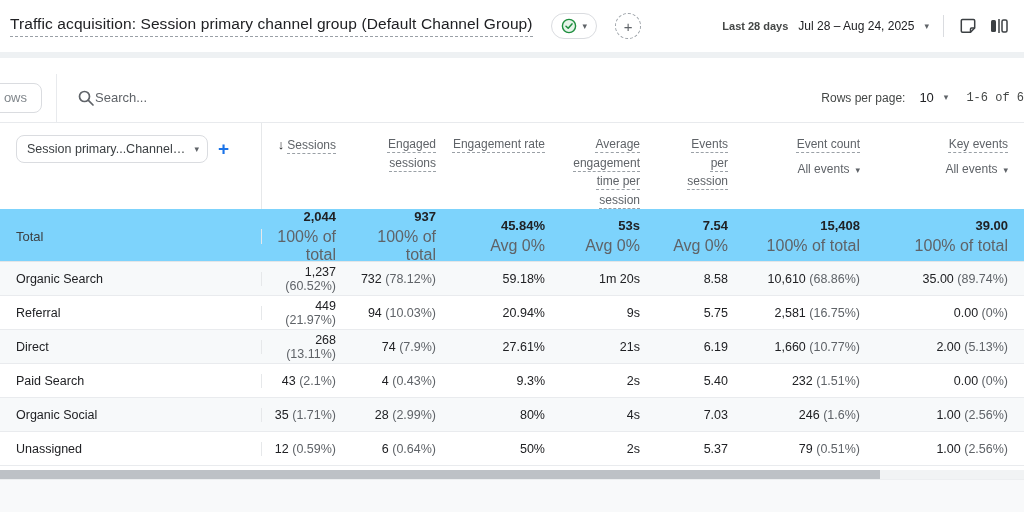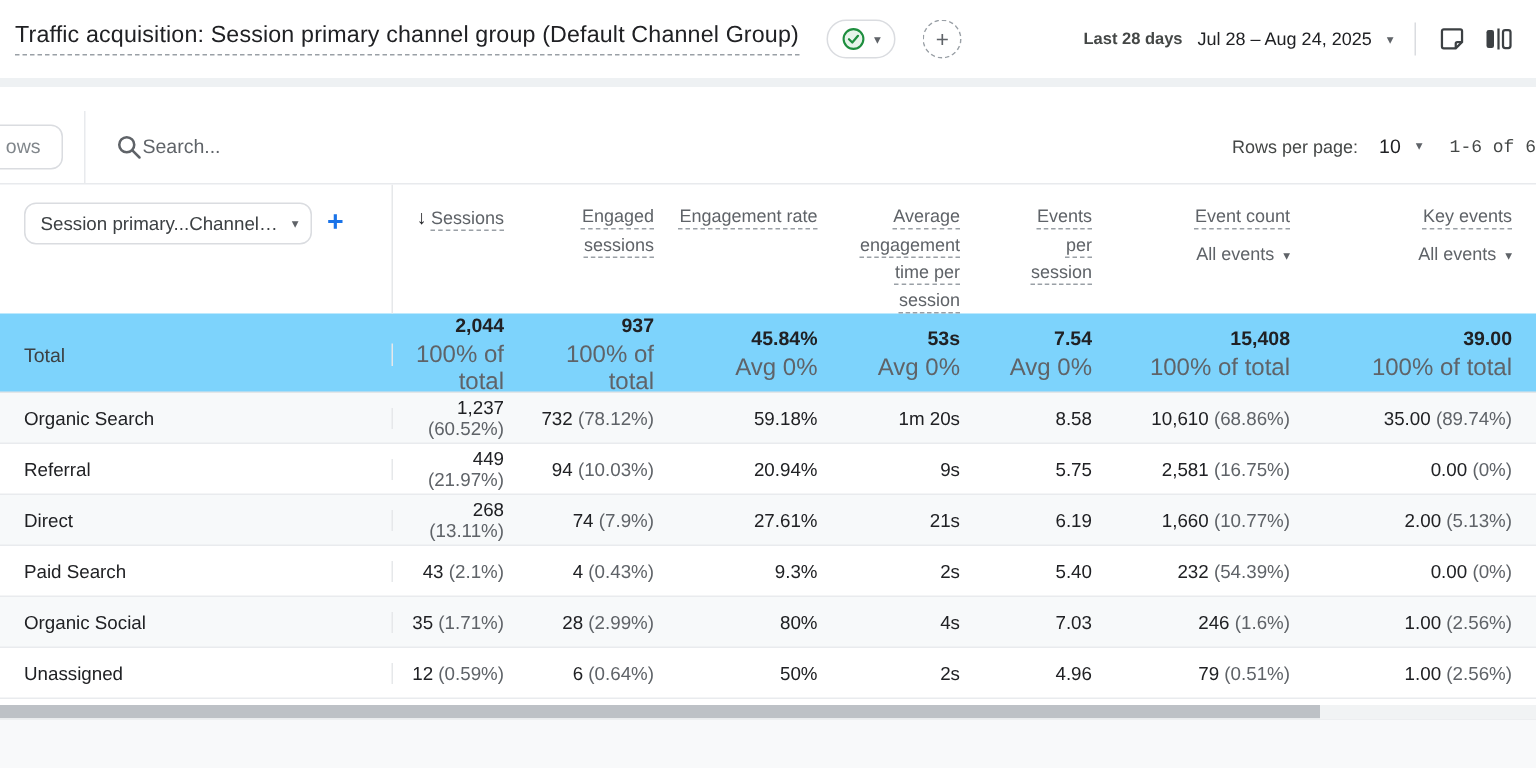--- a/index.html
+++ b/index.html
@@ -283,42 +283,42 @@
       <div class="cell num"><span class="v">2.00</span> <span class="p">(5.13%)</span></div>
     </div>
 
     <div class="grid data-row">
       <div class="cell dimcell row-label">Paid Search</div>
       <div class="cell num"><span class="v">43</span> <span class="p">(2.1%)</span></div>
       <div class="cell num"><span class="v">4</span> <span class="p">(0.43%)</span></div>
       <div class="cell num"><span class="v">9.3%</span> <span class="p"></span></div>
       <div class="cell num"><span class="v">2s</span> <span class="p"></span></div>
       <div class="cell num"><span class="v">5.40</span> <span class="p"></span></div>
-      <div class="cell num"><span class="v">232</span> <span class="p">(54.39%)</span></div>
+      <div class="cell num"><span class="v">232</span> <span class="p">(1.51%)</span></div>
       <div class="cell num"><span class="v">0.00</span> <span class="p">(0%)</span></div>
     </div>
 
     <div class="grid data-row">
       <div class="cell dimcell row-label">Organic Social</div>
       <div class="cell num"><span class="v">35</span> <span class="p">(1.71%)</span></div>
       <div class="cell num"><span class="v">28</span> <span class="p">(2.99%)</span></div>
       <div class="cell num"><span class="v">80%</span> <span class="p"></span></div>
       <div class="cell num"><span class="v">4s</span> <span class="p"></span></div>
       <div class="cell num"><span class="v">7.03</span> <span class="p"></span></div>
       <div class="cell num"><span class="v">246</span> <span class="p">(1.6%)</span></div>
       <div class="cell num"><span class="v">1.00</span> <span class="p">(2.56%)</span></div>
     </div>
 
     <div class="grid data-row">
       <div class="cell dimcell row-label">Unassigned</div>
       <div class="cell num"><span class="v">12</span> <span class="p">(0.59%)</span></div>
       <div class="cell num"><span class="v">6</span> <span class="p">(0.64%)</span></div>
       <div class="cell num"><span class="v">50%</span> <span class="p"></span></div>
       <div class="cell num"><span class="v">2s</span> <span class="p"></span></div>
-      <div class="cell num"><span class="v">4.96</span> <span class="p"></span></div>
+      <div class="cell num"><span class="v">5.37</span> <span class="p"></span></div>
       <div class="cell num"><span class="v">79</span> <span class="p">(0.51%)</span></div>
       <div class="cell num"><span class="v">1.00</span> <span class="p">(2.56%)</span></div>
     </div>
 
   </div>
 </div>
 
 <div class="hscroll-track">
   <div class="hscroll-thumb"></div>
 </div>

